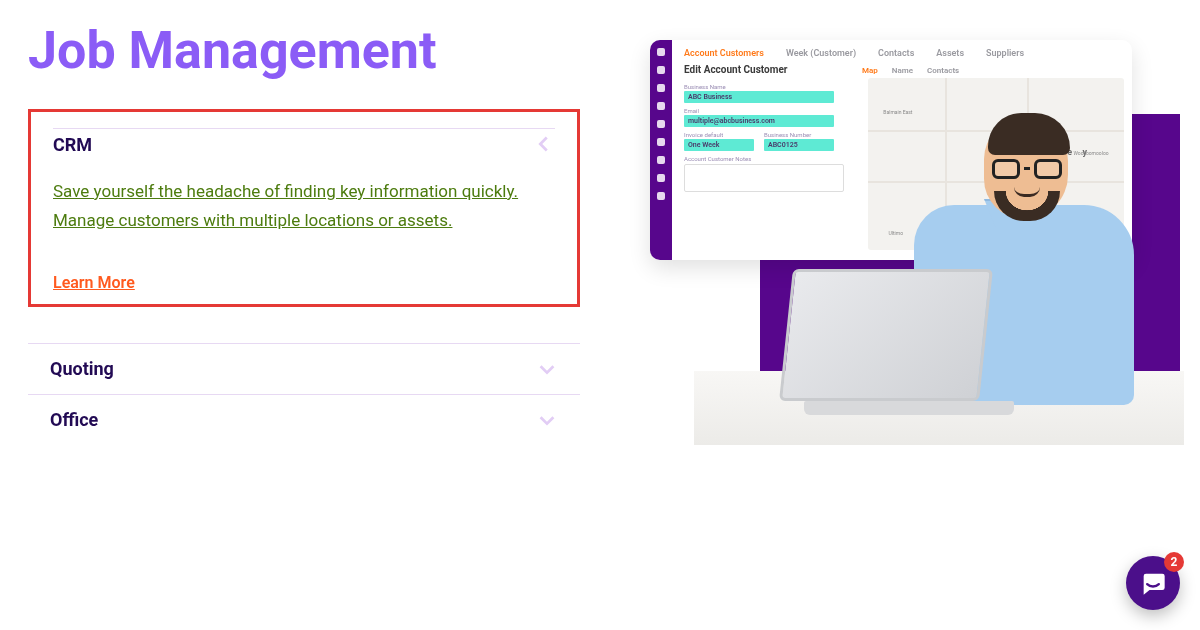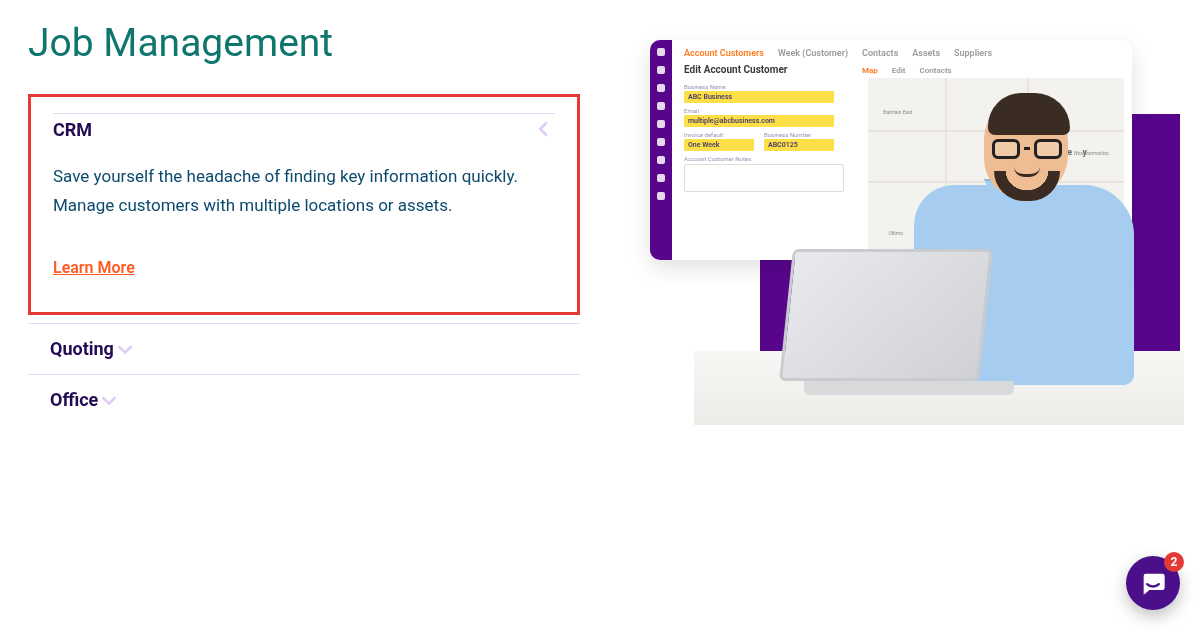--- a/index.html
+++ b/index.html
@@ -14,29 +14,29 @@
   .container {
     display: flex;
     padding: 0 28px;
     gap: 40px;
   }
   .left {
     width: 50%;
     padding-top: 20px;
   }
   .title {
-    font-size: 39px;
-    font-weight: 400;
-    color: #0f766e;
+    font-size: 52px;
+    font-weight: 700;
+    color: #8b5cf6;
     margin-bottom: 28px;
   }
   .highlight-box {
     border: 3px solid #e53935;
-    padding-bottom: 27px;
-    margin-bottom: 8px;
+    padding-bottom: 4px;
+    margin-bottom: 36px;
   }
   .panel {
     padding: 16px 22px 0 22px;
   }
   .panel-header {
     display: flex;
     align-items: center;
     justify-content: space-between;
     padding: 12px 0 8px 0;
     cursor: pointer;
@@ -50,36 +50,37 @@
   }
   .chev {
     width: 22px;
     height: 22px;
     color: #e2cdf5;
   }
   .panel-body {
     padding: 14px 0 8px 0;
     font-size: 17px;
     line-height: 1.7;
-    color: #0c4a6e;
+    color: #4d7c0f;
+    text-decoration: underline;
   }
   .learn-more {
     display: inline-block;
     margin-top: 30px;
     margin-bottom: 8px;
     font-size: 16px;
     font-weight: 600;
     color: #ff5a1f;
     text-decoration: underline;
   }
   .acc-item {
     padding: 14px 22px;
     border-top: 1px solid #e7d9f3;
     display: flex;
-    justify-content: flex-start;
+    justify-content: space-between;
     align-items: center;
     cursor: pointer;
   }
   .acc-label {
     font-size: 18px;
     font-weight: 700;
     color: #220a54;
   }
 
   
@@ -121,33 +122,33 @@
     width: 8px; height: 8px; background: #fff; border-radius: 2px; opacity: .85;
   }
   .screen-body {
     flex: 1;
     padding: 8px 12px;
     font-size: 8px;
     position: relative;
   }
   .tabs {
     display: flex;
-    gap: 14px;
+    gap: 22px;
     font-size: 9px;
     color: #9a9aa0;
     font-weight: 600;
   }
   .tabs .active { color: #ff7a1a; }
   .subtitle { font-size: 10px; font-weight: 700; color: #3a3a3a; margin-top: 6px; }
   .subtabs { display:flex; gap:14px; font-size:8px; font-weight:600; color:#9a9aa0; margin-top:2px; justify-content:flex-start; position:absolute; left:190px; top:24px;}
   .subtabs .active { color: #ff7a1a; }
   .form { width: 170px; margin-top: 8px; }
   .flabel { font-size: 6px; color: #9a8db4; margin-top: 4px; }
   .fval {
-    background: #fde047;
+    background: #5eead4;
     color: #4a3a6a;
     font-size: 7px;
     font-weight: 600;
     padding: 2px 4px;
     border-radius: 1px;
     margin-top: 1px;
     display: inline-block;
     min-width: 70px;
   }
   .row2 { display: flex; gap: 10px; }
@@ -334,21 +335,21 @@
         <div class="tabs">
           <span class="active">Account Customers</span>
           <span>Week (Customer)</span>
           <span>Contacts</span>
           <span>Assets</span>
           <span>Suppliers</span>
         </div>
         <div class="subtitle">Edit Account Customer</div>
         <div class="subtabs">
           <span class="active">Map</span>
-          <span>Edit</span>
+          <span>Name</span>
           <span>Contacts</span>
         </div>
 
         <div class="form">
           <div class="flabel">Business Name</div>
           <div class="fval" style="min-width:150px">ABC Business</div>
           <div class="flabel">Email</div>
           <div class="fval" style="min-width:150px">multiple@abcbusiness.com</div>
           <div class="row2">
             <div>

